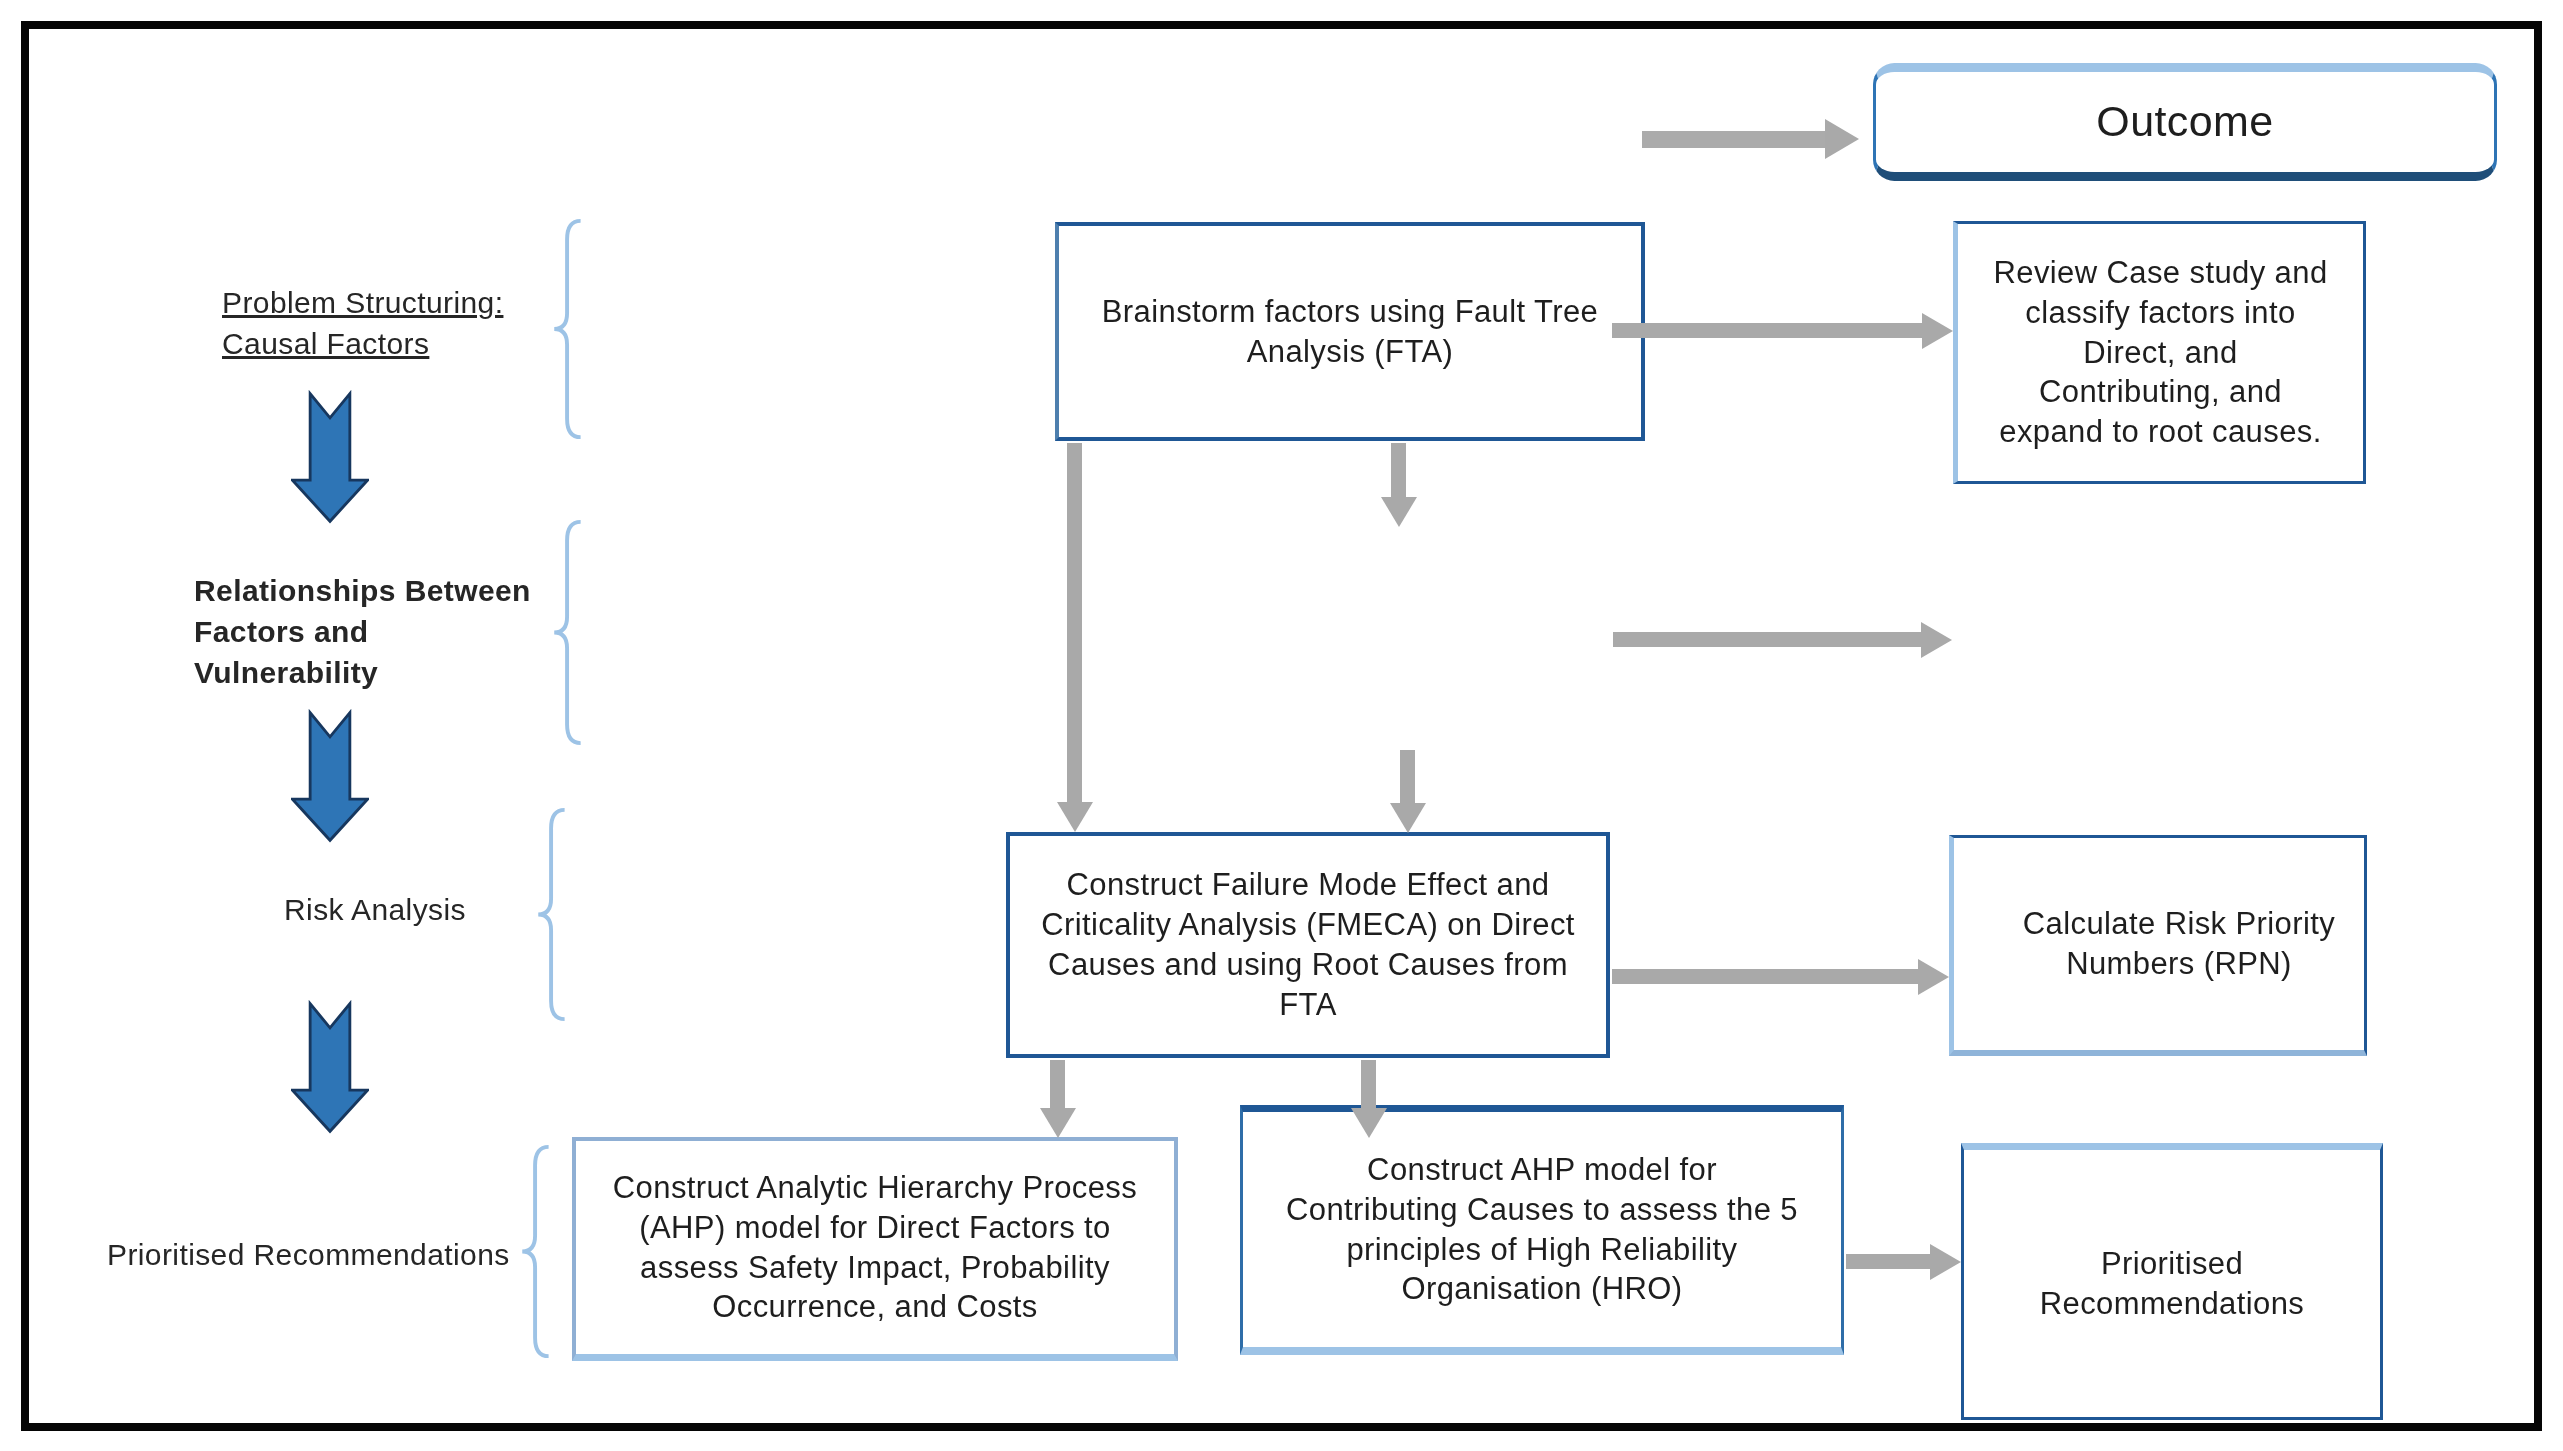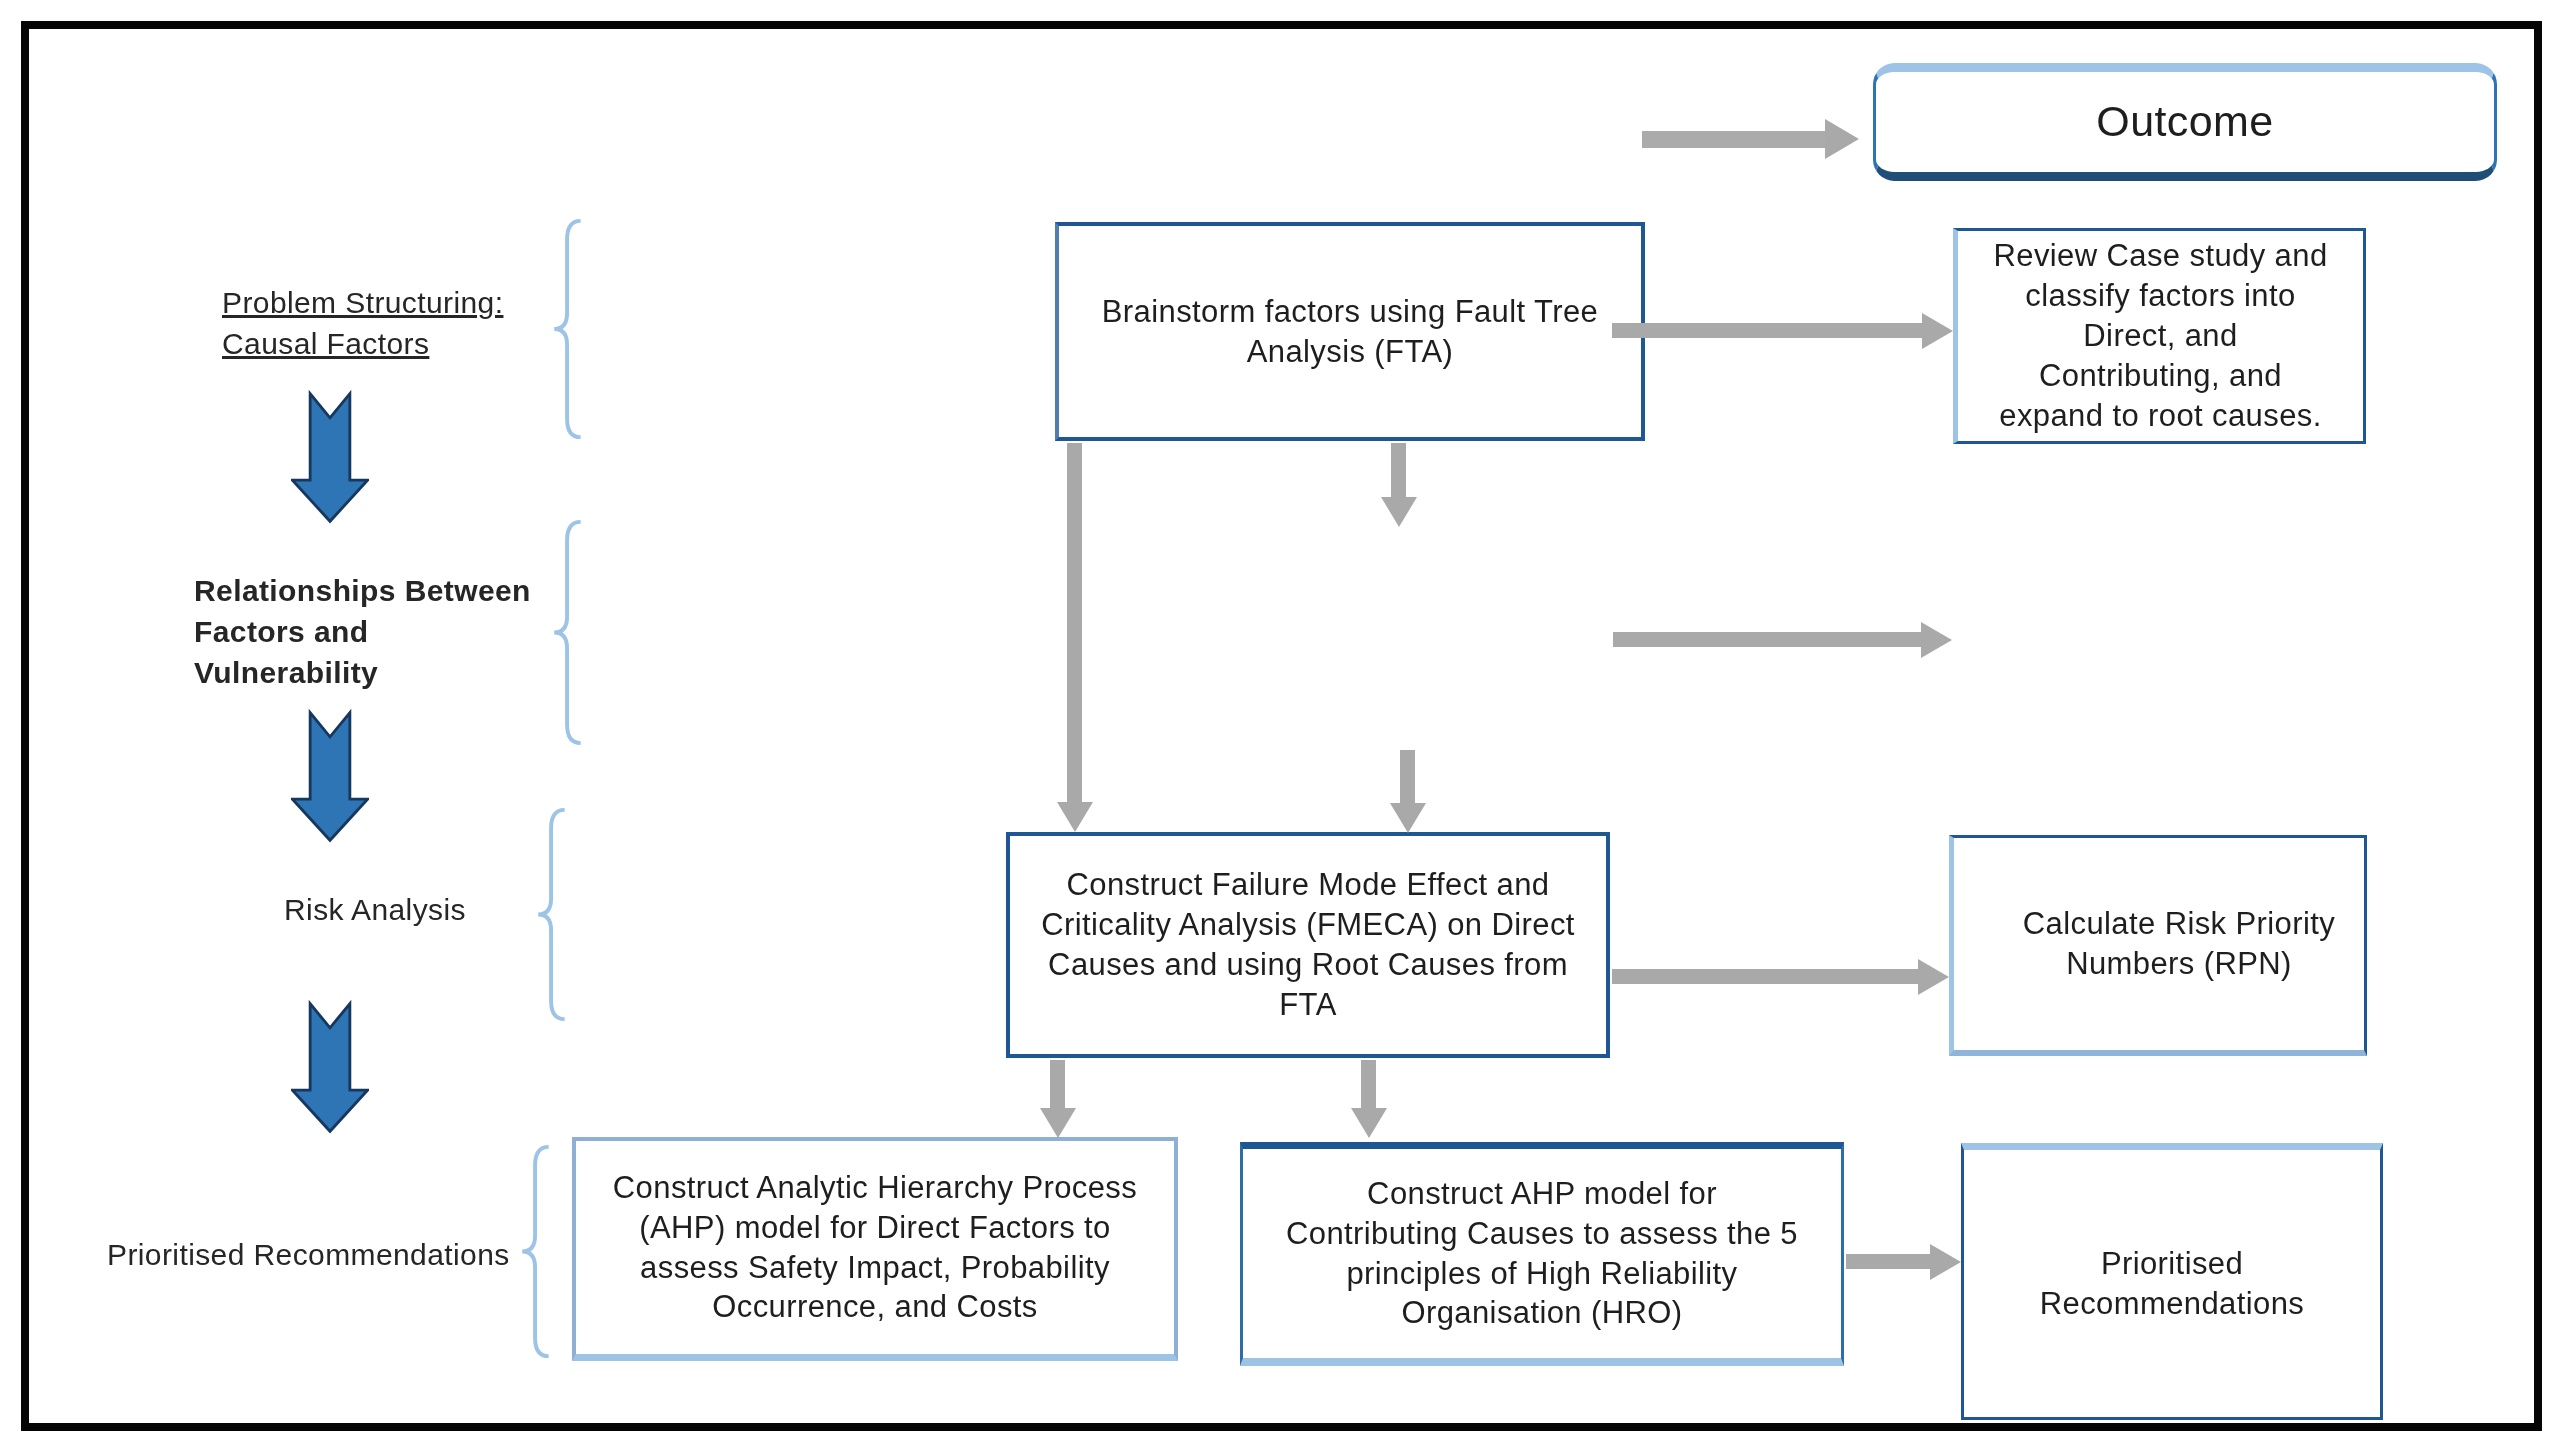--- a/index.html
+++ b/index.html
@@ -44,25 +44,25 @@
   #hdr-outcome  { left: 1873px; top: 63px; width: 624px; height: 118px;
     border-top: 9.3px solid #9dc3e6; border-bottom: 9.3px solid #1f4e79; }
 
   
   #box-fta      { left: 1019px; top: 222px;  width: 590px; height: 219px; border: 4.3px solid #1f5795; border-left-color:#4e7fae;margin-left:36px; }
   #box-rbd      { left: 1177px; top: 527px;  width: 435px; height: 221px; border: 3.6px solid #2e6da8;
                   border-top: 8.6px solid #8fb4d9; border-bottom: 7.1px solid #17477e; }
   #box-fmeca    { left: 1006px; top: 832px; width: 604px; height: 226px; border: 4.3px solid #1f5795; }
   #box-ahp-direct { left: 572px; top: 1137px; width: 606px; height: 224px; border: 4.3px solid #8fafd4;
                   border-bottom: 7.8px solid #9dc3e6; }
-  #box-ahp-contrib { left: 1240px; top: 1142px; width: 604px; height: 224px; border: 3.6px solid #2e6da8;
+  #box-ahp-contrib { left: 1240px; top: 1105px; width: 604px; height: 250px; border: 3.6px solid #2e6da8;
                   border-top: 7.1px solid #1f5795; border-bottom: 8.6px solid #9dc3e6; }
 
   
-  #box-review   { left: 1953px; top: 228px;  width: 413px; height: 216px; border: 3.6px solid #1f5795;
+  #box-review   { left: 1953px; top: 221px;  width: 413px; height: 263px; border: 3.6px solid #1f5795;
                   border-left: 5.7px solid #9dc3e6; }
   #box-determine{ left: 1952px; top: 529px;  width: 415px; height: 225px; border: 3.6px solid #1f5795;
                   border-top: 7.8px solid #9dc3e6; }
   #box-rpn      { left: 1949px; top: 835px; width: 418px; height: 221px; border: 3.6px solid #1f5795;
                   border-left: 5.7px solid #9dc3e6; border-bottom: 6.4px solid #8fb4d9; padding-left: 40px; }
   #box-prioritised { left: 1961px; top: 1143px; width: 422px; height: 277px; border: 3.6px solid #1f5795;
                   border-top: 7.8px solid #9dc3e6; }
 
   
   .stage-label {

